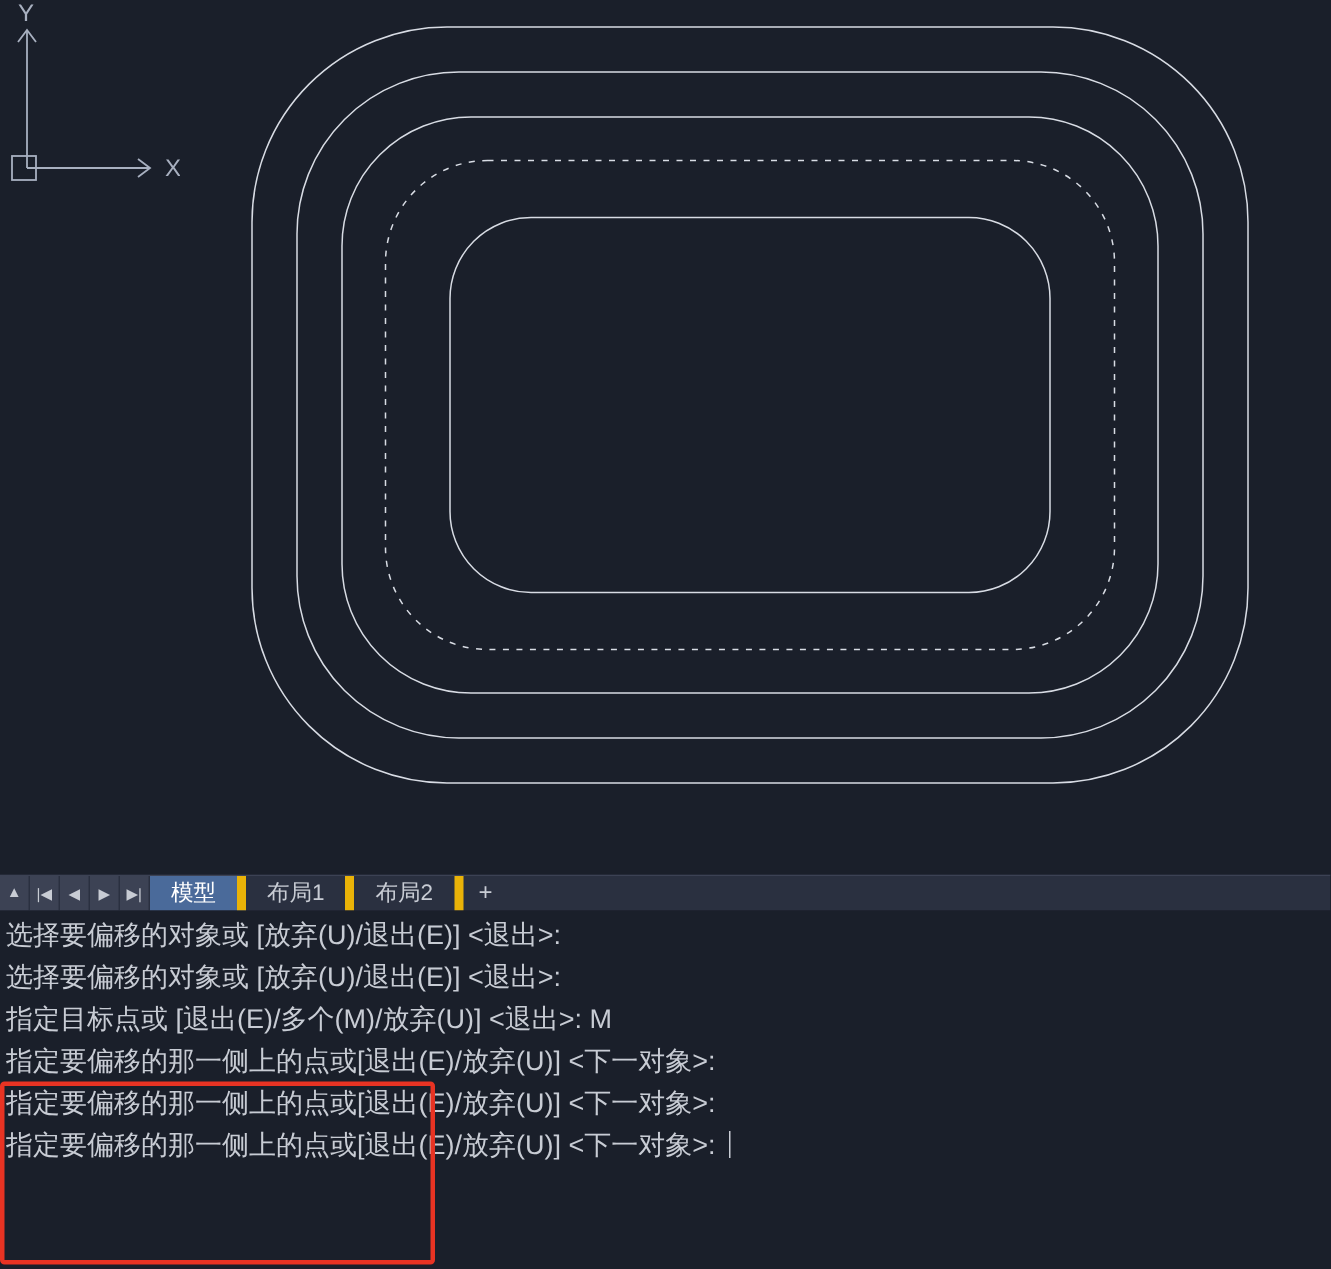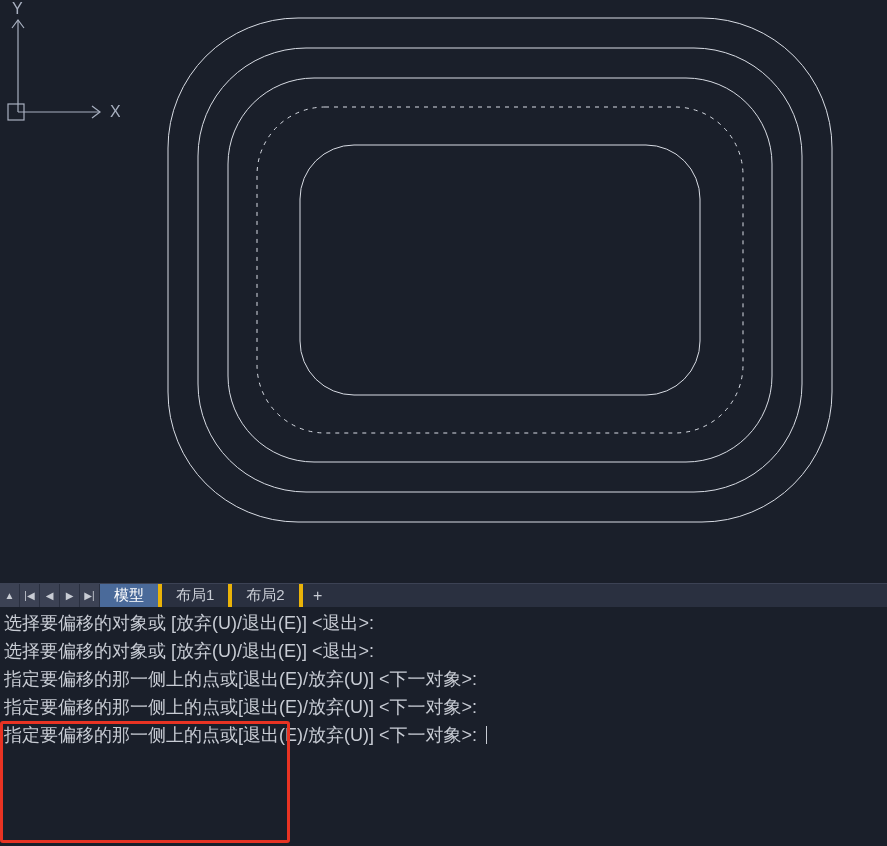--- a/index.html
+++ b/index.html
@@ -49,21 +49,21 @@
   }
   
   .tab {
     padding: 0 14px;
     height: 100%;
     display: flex;
     align-items: center;
     color: #c8ccd4;
     font-size: 15px;
     background: #2a3040;
-    border-right: 4px solid #eab308;
+    border-right: 6px solid #eab308;
     cursor: pointer;
   }
   
   .tab.active {
     background: #4a6a9a;
     color: #ffffff;
   }
   
   .tab-add {
     width: 30px;
@@ -172,20 +172,21 @@
       <span>布局2</span>
     </div>
   <div class="tab-add">
       <span>+</span>
     </div>
 </div>
 
 <div class="command-area">
   <div class="cmd-line">选择要偏移的对象或 [放弃(U)/退出(E)] &lt;退出&gt;:</div>
   <div class="cmd-line">选择要偏移的对象或 [放弃(U)/退出(E)] &lt;退出&gt;:</div>
+  <div class="cmd-line">指定目标点或 [退出(E)/多个(M)/放弃(U)] &lt;退出&gt;: M</div>
   <div class="cmd-line">指定要偏移的那一侧上的点或[退出(E)/放弃(U)] &lt;下一对象&gt;:</div>
   <div class="cmd-line">指定要偏移的那一侧上的点或[退出(E)/放弃(U)] &lt;下一对象&gt;:</div>
   <div class="cmd-line"></div>
   <div class="cmd-input-line">
     <span>指定要偏移的那一侧上的点或[退出(E)/放弃(U)] &lt;下一对象&gt;: </span><span class="cursor"></span>
   </div>
   <div class="red-box"></div>
 </div>
 
 </body></html>

